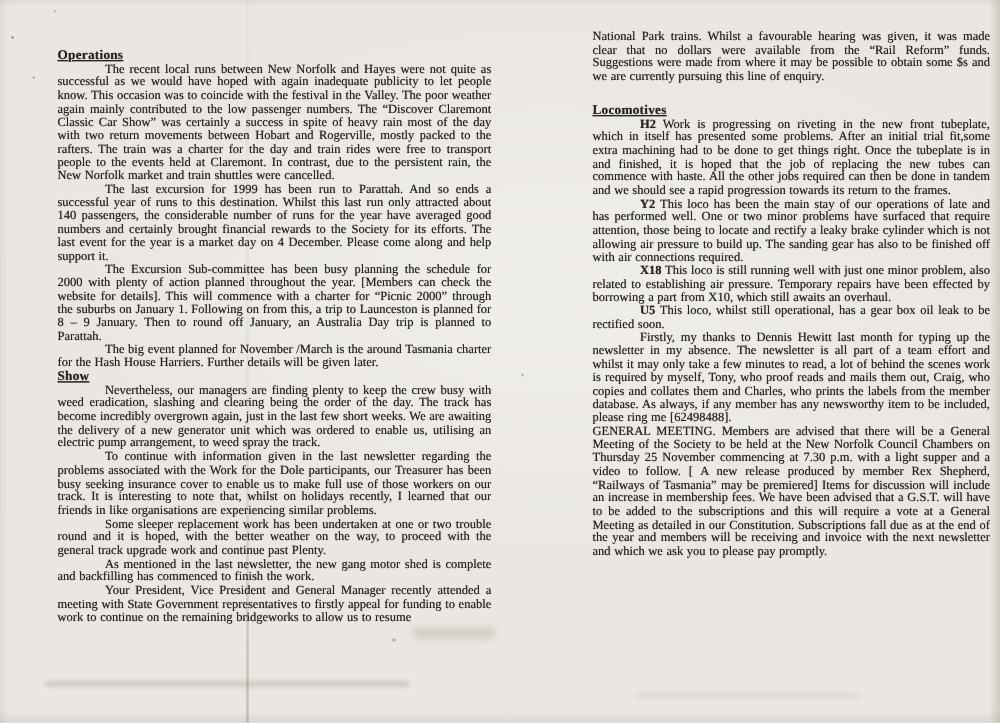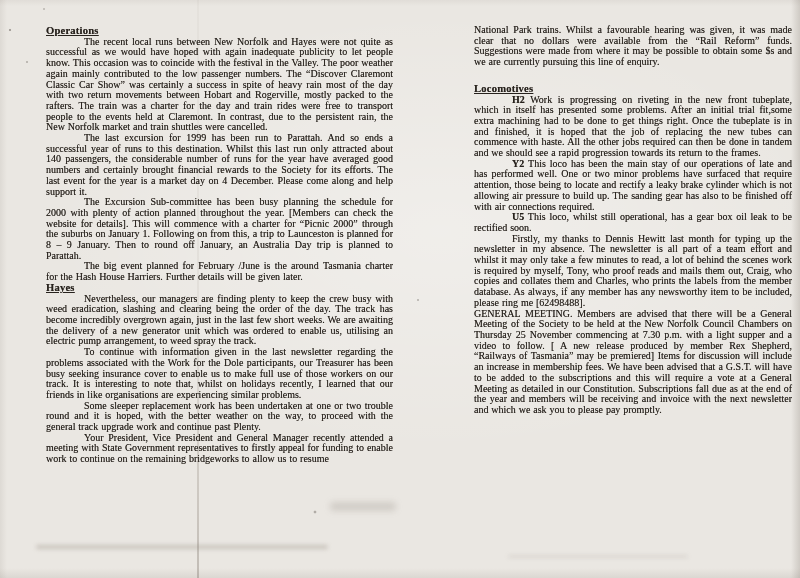--- a/index.html
+++ b/index.html
@@ -26,21 +26,21 @@
     color:var(--ink);
   }
   .col{
     position:absolute;
     font-size:10px;
     line-height:10.7px;
     text-align:justify;
     text-shadow:0 0 .6px rgba(45,38,32,.65);
     word-spacing:.4px;
   }
-  .col-left{left:46px;top:26px;width:347px;}
+  .col-left{left:46px;top:40px;width:347px;}
   .col-right{left:474px;top:25px;width:318px;}
   h3{
     font-size:10.6px;
     margin:0;
     font-weight:bold;
     text-decoration:underline;
     letter-spacing:.2px;
     text-align:left;
   }
   .gap-above{margin-top:16px;}
@@ -75,32 +75,34 @@
 <div class="crease"></div>
 <div class="smudge-a"></div>
 <div class="smudge-b"></div>
 <div class="smudge-c"></div>
 
 <div class="col col-left">
   <h3>Operations</h3>
   <p>The recent local runs between New Norfolk and Hayes were not quite as successful as we would have hoped with again inadequate publicity to let people know. This occasion was to coincide with the festival in the Valley. The poor weather again mainly contributed to the low passenger numbers. The “Discover Claremont Classic Car Show” was certainly a success in spite of heavy rain most of the day with two return movements between Hobart and Rogerville, mostly packed to the rafters. The train was a charter for the day and train rides were free to transport people to the events held at Claremont. In contrast, due to the persistent rain, the New Norfolk market and train shuttles were cancelled.</p>
   <p>The last excursion for 1999 has been run to Parattah. And so ends a successful year of runs to this destination. Whilst this last run only attracted about 140 passengers, the considerable number of runs for the year have averaged good numbers and certainly brought financial rewards to the Society for its efforts. The last event for the year is a market day on 4 December. Please come along and help support it.</p>
   <p>The Excursion Sub-committee has been busy planning the schedule for 2000 with plenty of action planned throughout the year. [Members can check the website for details]. This will commence with a charter for “Picnic 2000” through the suburbs on January 1. Following on from this, a trip to Launceston is planned for 8 – 9 January. Then to round off January, an Australia Day trip is planned to Parattah.</p>
-  <p>The big event planned for February /June is the around Tasmania charter for the Hash House Harriers. Further details will be given later.</p>
+  <p>The big event planned for November /March is the around Tasmania charter for the Hash House Harriers. Further details will be given later.</p>
 
-  <h3>Hayes</h3>
+  <h3>Show</h3>
   <p>Nevertheless, our managers are finding plenty to keep the crew busy with weed eradication, slashing and clearing being the order of the day. The track has become incredibly overgrown again, just in the last few short weeks. We are awaiting the delivery of a new generator unit which was ordered to enable us, utilising an electric pump arrangement, to weed spray the track.</p>
   <p>To continue with information given in the last newsletter regarding the problems associated with the Work for the Dole participants, our Treasurer has been busy seeking insurance cover to enable us to make full use of those workers on our track. It is interesting to note that, whilst on holidays recently, I learned that our friends in like organisations are experiencing similar problems.</p>
   <p>Some sleeper replacement work has been undertaken at one or two trouble round and it is hoped, with the better weather on the way, to proceed with the general track upgrade work and continue past Plenty.</p>
+  <p>As mentioned in the last newsletter, the new gang motor shed is complete and backfilling has commenced to finish the work.</p>
   <p>Your President, Vice President and General Manager recently attended a meeting with State Government representatives to firstly appeal for funding to enable work to continue on the remaining bridgeworks to allow us to resume</p>
 </div>
 
 <div class="col col-right">
   <p class="noindent">National Park trains. Whilst a favourable hearing was given, it was made clear that no dollars were available from the “Rail Reform” funds. Suggestions were made from where it may be possible to obtain some $s and we are currently pursuing this line of enquiry.</p>
 
   <h3 class="gap-above">Locomotives</h3>
   <p><span class="lead">H2</span><span> Work is progressing on riveting in the new front tubeplate, which in itself has presented some problems. After an initial trial fit,some extra machining had to be done to get things right. Once the tubeplate is in and finished, it is hoped that the job of replacing the new tubes can commence with haste. All the other jobs required can then be done in tandem and we should see a rapid progression towards its return to the frames.</span></p>
   <p><span class="lead">Y2</span><span> This loco has been the main stay of our operations of late and has performed well. One or two minor problems have surfaced that require attention, those being to locate and rectify a leaky brake cylinder which is not allowing air pressure to build up. The sanding gear has also to be finished off with air connections required.</span></p>
+  <p><span class="lead">X18</span><span> This loco is still running well with just one minor problem, also related to establishing air pressure. Temporary repairs have been effected by borrowing a part from X10, which still awaits an overhaul.</span></p>
   <p><span class="lead">U5</span><span> This loco, whilst still operational, has a gear box oil leak to be rectified soon.</span></p>
 
   <p>Firstly, my thanks to Dennis Hewitt last month for typing up the newsletter in my absence. The newsletter is all part of a team effort and whilst it may only take a few minutes to read, a lot of behind the scenes work is required by myself, Tony, who proof reads and mails them out, Craig, who copies and collates them and Charles, who prints the labels from the member database. As always, if any member has any newsworthy item to be included, please ring me [62498488].</p>
   <p class="noindent">GENERAL MEETING. Members are advised that there will be a General Meeting of the Society to be held at the New Norfolk Council Chambers on Thursday 25 November commencing at 7.30 p.m. with a light supper and a video to follow. [ A new release produced by member Rex Shepherd, “Railways of Tasmania” may be premiered] Items for discussion will include an increase in membership fees. We have been advised that a G.S.T. will have to be added to the subscriptions and this will require a vote at a General Meeting as detailed in our Constitution. Subscriptions fall due as at the end of the year and members will be receiving and invoice with the next newsletter and which we ask you to please pay promptly.</p>
 </div>
 
 </body></html>

